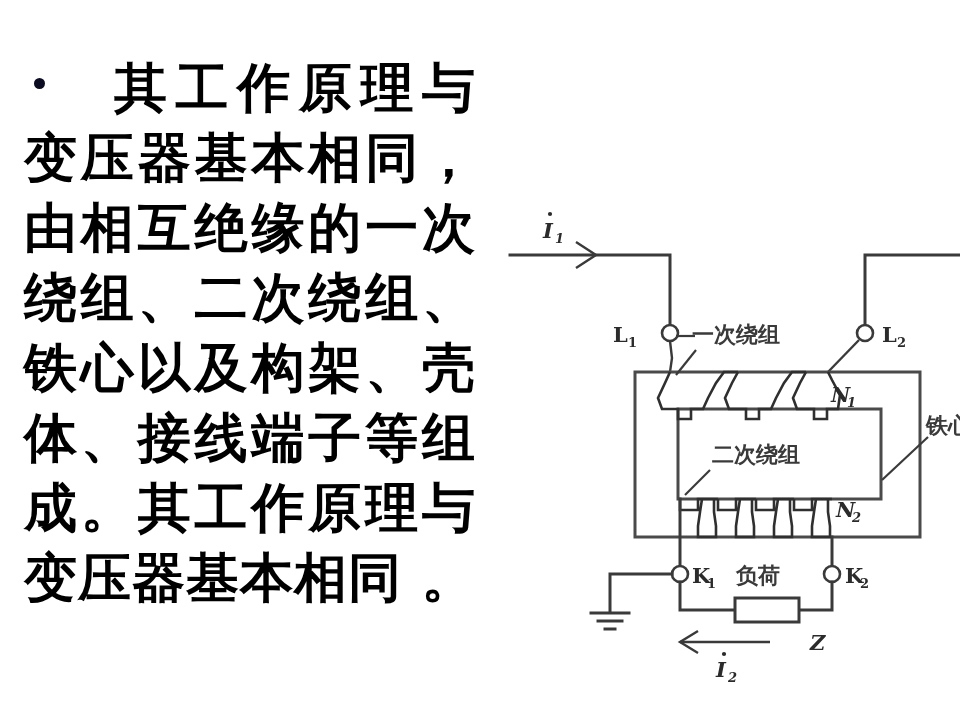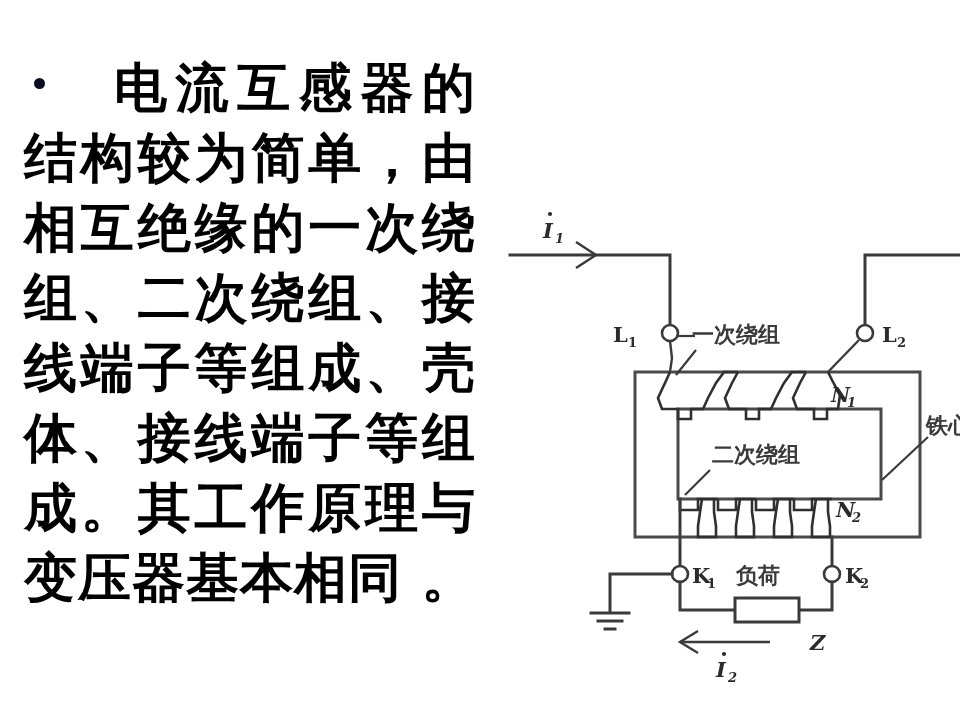--- a/index.html
+++ b/index.html
@@ -122,21 +122,21 @@
     fill: #ffffff;
   }
 </style>
 </head>
 <body>
 
 <div id="slide">
 
   <div id="text-block">
     <div class="bullet-marker"></div>
-    <div id="body-text">电流互感器的结构较为简单，由相互绝缘的一次绕组、二次绕组、接线端子等组成、壳体、接线端子等组成。其工作原理与变压器基本相同 。</div>
+    <div id="body-text">其工作原理与变压器基本相同，由相互绝缘的一次绕组、二次绕组、铁心以及构架、壳体、接线端子等组成。其工作原理与变压器基本相同 。</div>
   </div>
 
   <div id="diagram">
     <svg width="480" height="520" viewBox="0 0 480 520" xmlns="http://www.w3.org/2000/svg">
 
       <g>
         <path class="wire" d="M 30 65 L 190 65 L 190 140"></path>
       </g>
 
       <g>

